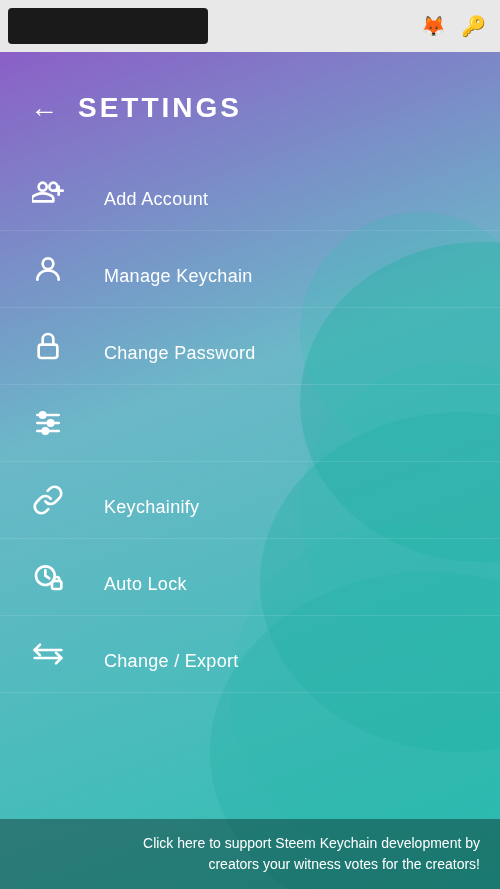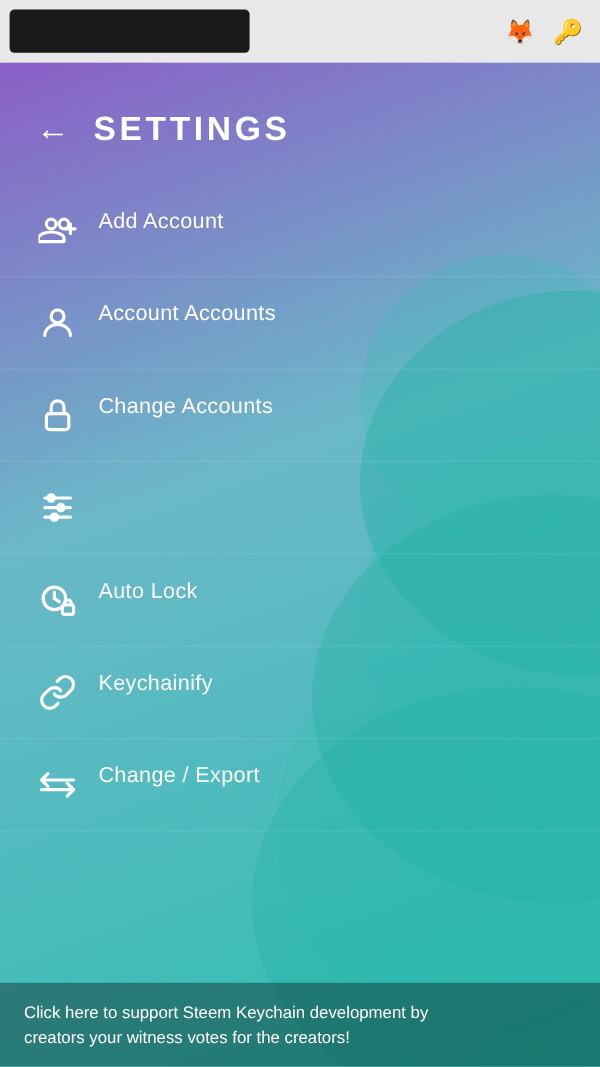--- a/index.html
+++ b/index.html
@@ -87,23 +87,23 @@
     .menu-list {
       position: relative;
       z-index: 2;
       display: flex;
       flex-direction: column;
       gap: 0;
     }
 
     .menu-item {
       display: flex;
-      align-items: flex-start;
+      align-items: flex-end;
       padding: 20px 30px;
-      gap: 16px;
+      gap: 38px;
       cursor: pointer;
       border-bottom: 1px solid rgba(255,255,255,0.1);
       transition: background 0.15s;
     }
 
     .menu-item-icon {
       width: 36px;
       height: 36px;
       display: flex;
       align-items: center;
@@ -130,21 +130,21 @@
 
     
     .footer-banner {
       position: absolute;
       bottom: 0;
       left: 0;
       width: 100%;
       z-index: 3;
       background: rgba(0,0,0,0.35);
       padding: 14px 20px;
-      text-align: left;
+      text-align: right;
       cursor: pointer;
     }
 
     .footer-banner-text {
       color: white;
       font-size: 14px;
       line-height: 1.5;
     }
 
     
@@ -200,71 +200,71 @@
       <span class="menu-item-label">Add Account</span>
     </div>
 
     <div class="menu-item">
       <div class="menu-item-icon">
         <svg viewBox="0 0 24 24">
           <circle cx="12" cy="8" r="4"></circle>
           <path d="M4 20c0-4 3.6-7 8-7s8 3 8 7"></path>
         </svg>
       </div>
-      <span class="menu-item-label">Account Accounts</span>
+      <span class="menu-item-label">Manage Keychain</span>
     </div>
 
     <div class="menu-item">
       <div class="menu-item-icon">
         <svg viewBox="0 0 24 24">
           <rect x="5" y="11" width="14" height="10" rx="2" ry="2"></rect>
           <path d="M8 11V7a4 4 0 0 1 8 0v4"></path>
         </svg>
       </div>
-      <span class="menu-item-label">Change Accounts</span>
+      <span class="menu-item-label">Change Password</span>
     </div>
 
     <div class="menu-item">
       <div class="menu-item-icon">
         <svg viewBox="0 0 24 24">
           <line x1="4" y1="6" x2="20" y2="6"></line>
           <line x1="4" y1="12" x2="20" y2="12"></line>
           <line x1="4" y1="18" x2="20" y2="18"></line>
           <circle cx="8" cy="6" r="2" fill="white" stroke="white"></circle>
           <circle cx="14" cy="12" r="2" fill="white" stroke="white"></circle>
           <circle cx="10" cy="18" r="2" fill="white" stroke="white"></circle>
         </svg>
       </div>
     </div>
 
     <div class="menu-item">
       <div class="menu-item-icon">
         <svg viewBox="0 0 24 24">
+          <path d="M10 13a5 5 0 0 0 7.54.54l3-3a5 5 0 0 0-7.07-7.07l-1.72 1.71"></path>
+          <path d="M14 11a5 5 0 0 0-7.54-.54l-3 3a5 5 0 0 0 7.07 7.07l1.71-1.71"></path>
+        </svg>
+      </div>
+      <span class="menu-item-label">Keychainify</span>
+    </div>
+
+    <div class="menu-item">
+      <div class="menu-item-icon">
+        <svg viewBox="0 0 24 24">
           <circle cx="10" cy="11" r="7"></circle>
           <polyline points="10 7 10 11 13 13"></polyline>
           <rect x="15" y="15" width="7" height="6" rx="1.5" ry="1.5"></rect>
           <path d="M16.5 15v-1a2 2 0 0 1 4 0v1"></path>
         </svg>
       </div>
       <span class="menu-item-label">Auto Lock</span>
     </div>
 
     <div class="menu-item">
       <div class="menu-item-icon">
         <svg viewBox="0 0 24 24">
-          <path d="M10 13a5 5 0 0 0 7.54.54l3-3a5 5 0 0 0-7.07-7.07l-1.72 1.71"></path>
-          <path d="M14 11a5 5 0 0 0-7.54-.54l-3 3a5 5 0 0 0 7.07 7.07l1.71-1.71"></path>
-        </svg>
-      </div>
-      <span class="menu-item-label">Keychainify</span>
-    </div>
-
-    <div class="menu-item">
-      <div class="menu-item-icon">
-        <svg viewBox="0 0 24 24">
           <line x1="2" y1="9" x2="22" y2="9"></line>
           <polyline points="6 5 2 9 6 13"></polyline>
           <line x1="22" y1="15" x2="2" y2="15"></line>
           <polyline points="18 11 22 15 18 19"></polyline>
         </svg>
       </div>
       <span class="menu-item-label">Change / Export</span>
     </div>
 
   </div>

